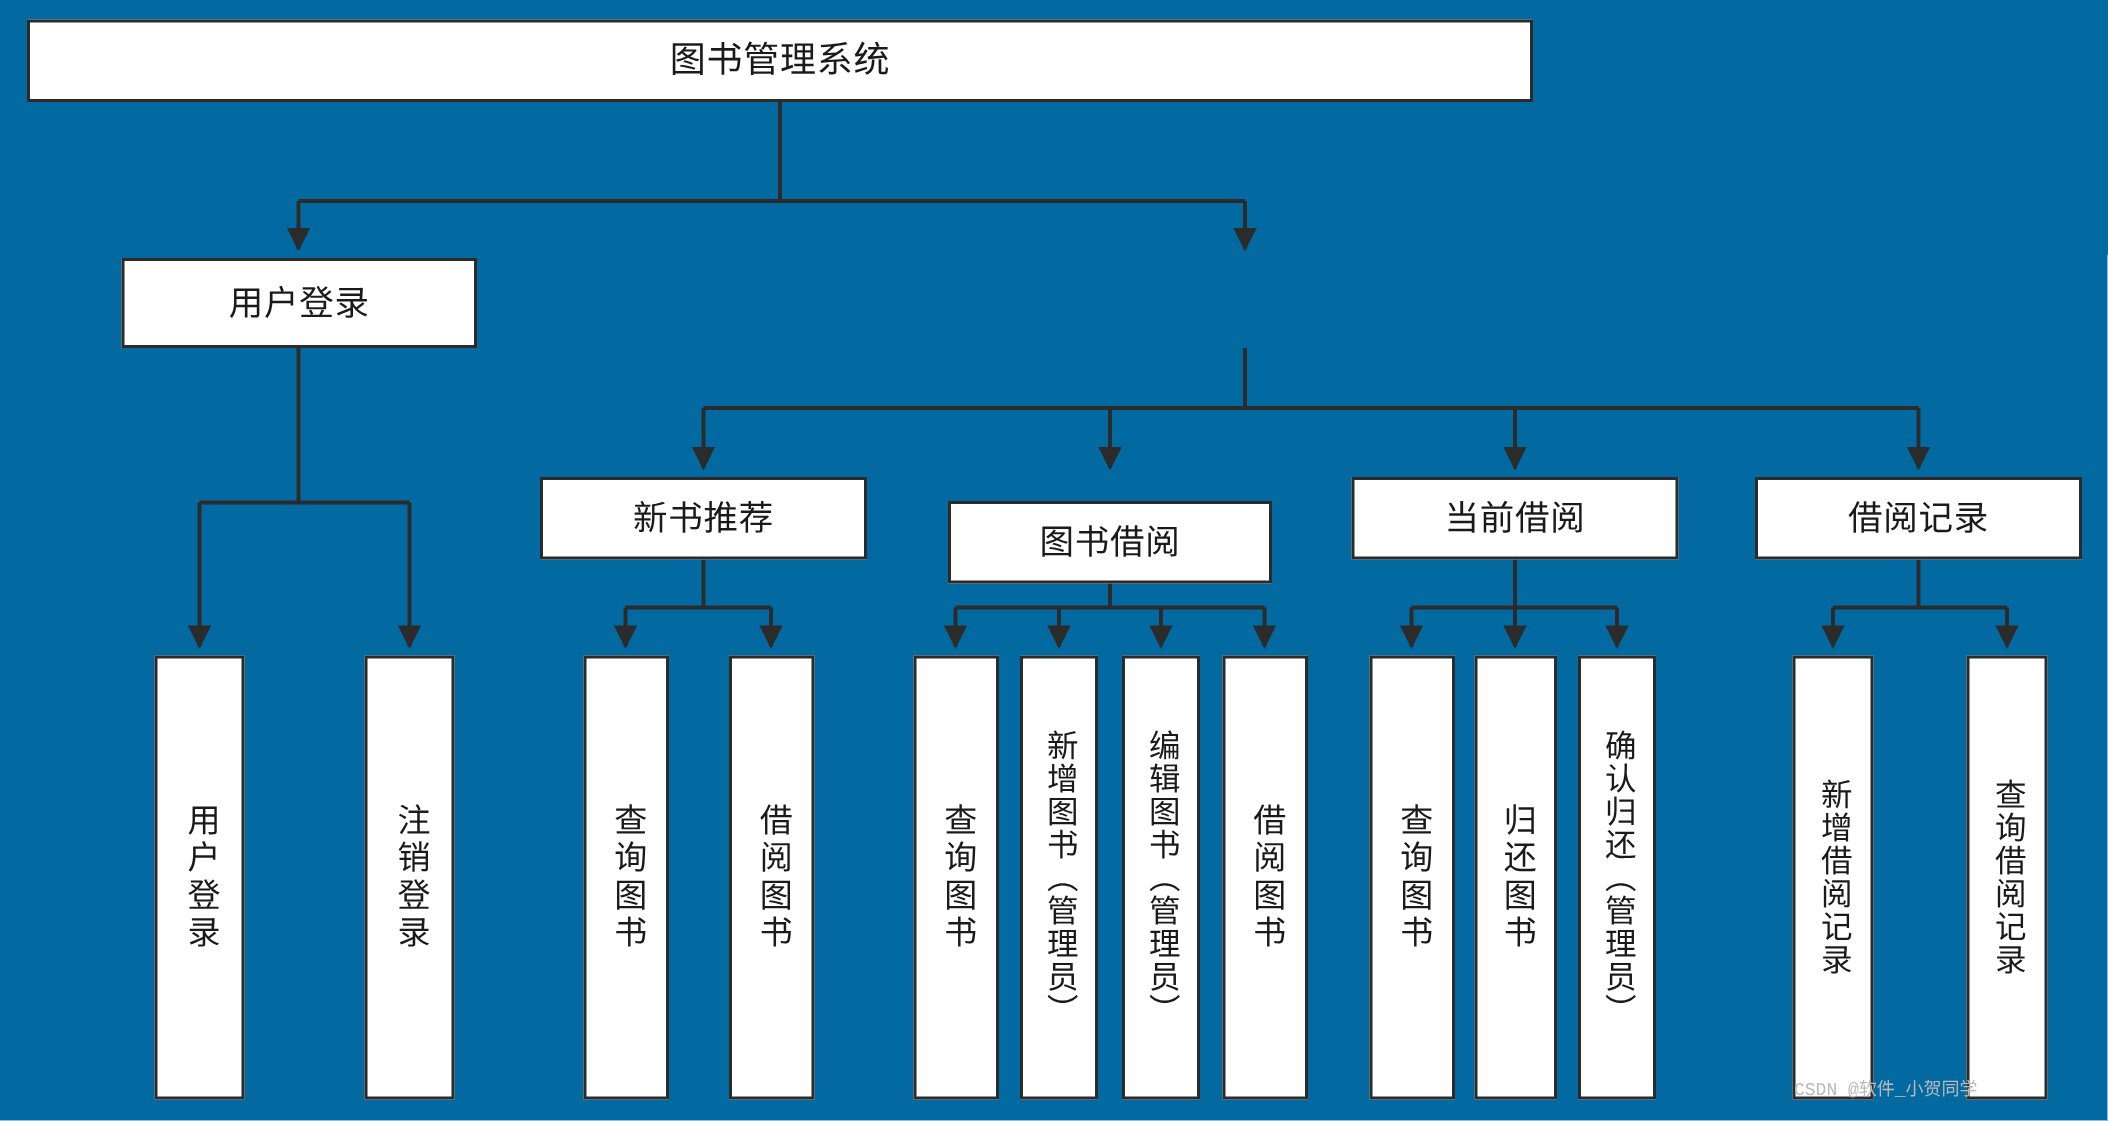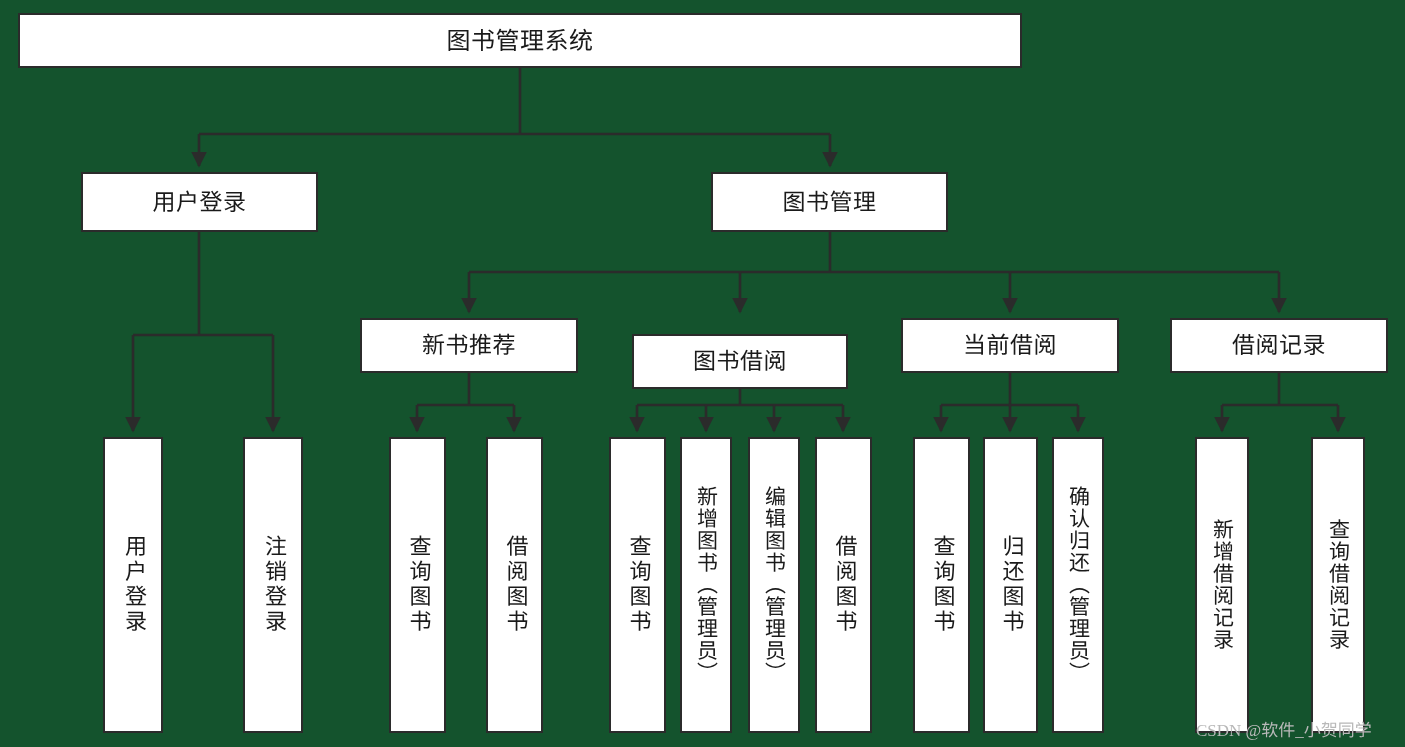--- a/index.html
+++ b/index.html
@@ -8,21 +8,21 @@
     padding: 0;
     background: #ffffff;
   }
   body {
     font-family: "Liberation Sans", "DejaVu Sans", sans-serif;
   }
   #diagram-root {
     position: relative;
     width: 1405px;
     height: 747px;
-    background: #14532d;
+    background: #0369a1;
     overflow: hidden;
   }
   #edge-layer {
     position: absolute;
     left: 0;
     top: 0;
     width: 1405px;
     height: 747px;
     pointer-events: none;
   }
@@ -67,25 +67,25 @@
     white-space: nowrap;
   }
   .node.vert.narrow .node-label {
     font-size: 21px;
     letter-spacing: 1px;
   }
   .watermark {
     position: absolute;
     left: 1196px;
     top: 716px;
-    font-size: 17px;
+    font-size: 12px;
     color: #b9b9b9;
     white-space: nowrap;
     z-index: 3;
-    font-family: Liberation Serif, serif;
+    font-family: Liberation Mono, monospace;
   }
 </style>
 </head>
 <body>
 
 <div id="diagram-root">
 
   <svg id="edge-layer" viewBox="0 0 1405 747" width="1405" height="747" xmlns="http://www.w3.org/2000/svg">
     <defs>
       <marker id="arrow" viewBox="0 0 10 10" refX="9" refY="5" markerWidth="6" markerHeight="6" orient="auto-start-reverse">
@@ -136,23 +136,20 @@
     </g>
   </svg>
 
   <div class="node horiz root" style="left:18px; top:13px; width:1004px; height:55px;">
     <span class="node-label">图书管理系统</span>
   </div>
 
   <div class="node horiz" style="left:81px; top:172px; width:237px; height:60px;">
     <span class="node-label">用户登录</span>
   </div>
-  <div class="node horiz" style="left:711px; top:172px; width:237px; height:60px;">
-    <span class="node-label">图书管理</span>
-  </div>
 
   <div class="node horiz" style="left:360px; top:318px; width:218px; height:55px;justify-content:center;">
     <span class="node-label">新书推荐</span>
   </div>
   <div class="node horiz" style="left:632px; top:318px; width:216px; height:55px;margin-top:16px;">
     <span class="node-label">图书借阅</span>
   </div>
   <div class="node horiz" style="left:1170px; top:318px; width:218px; height:55px;">
     <span class="node-label">借阅记录</span>
   </div>

